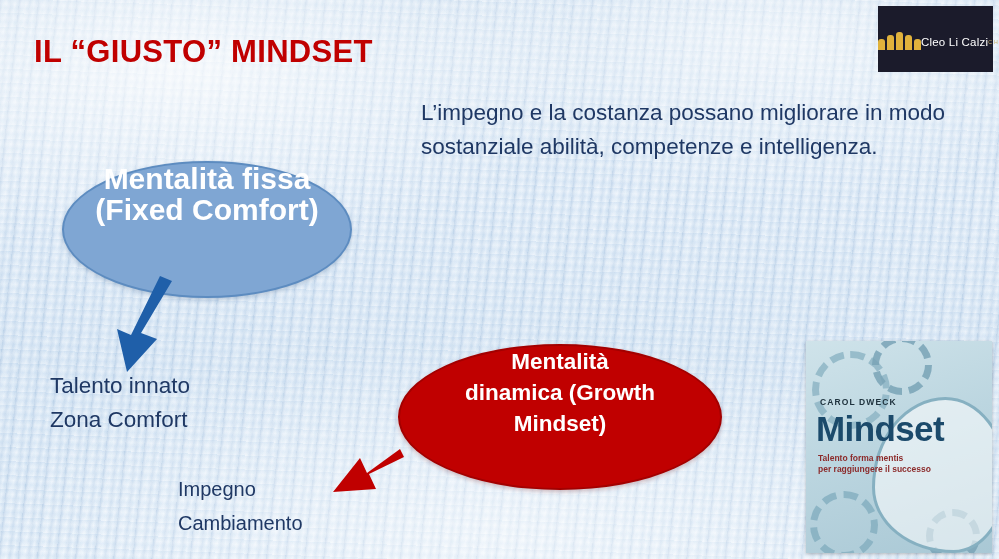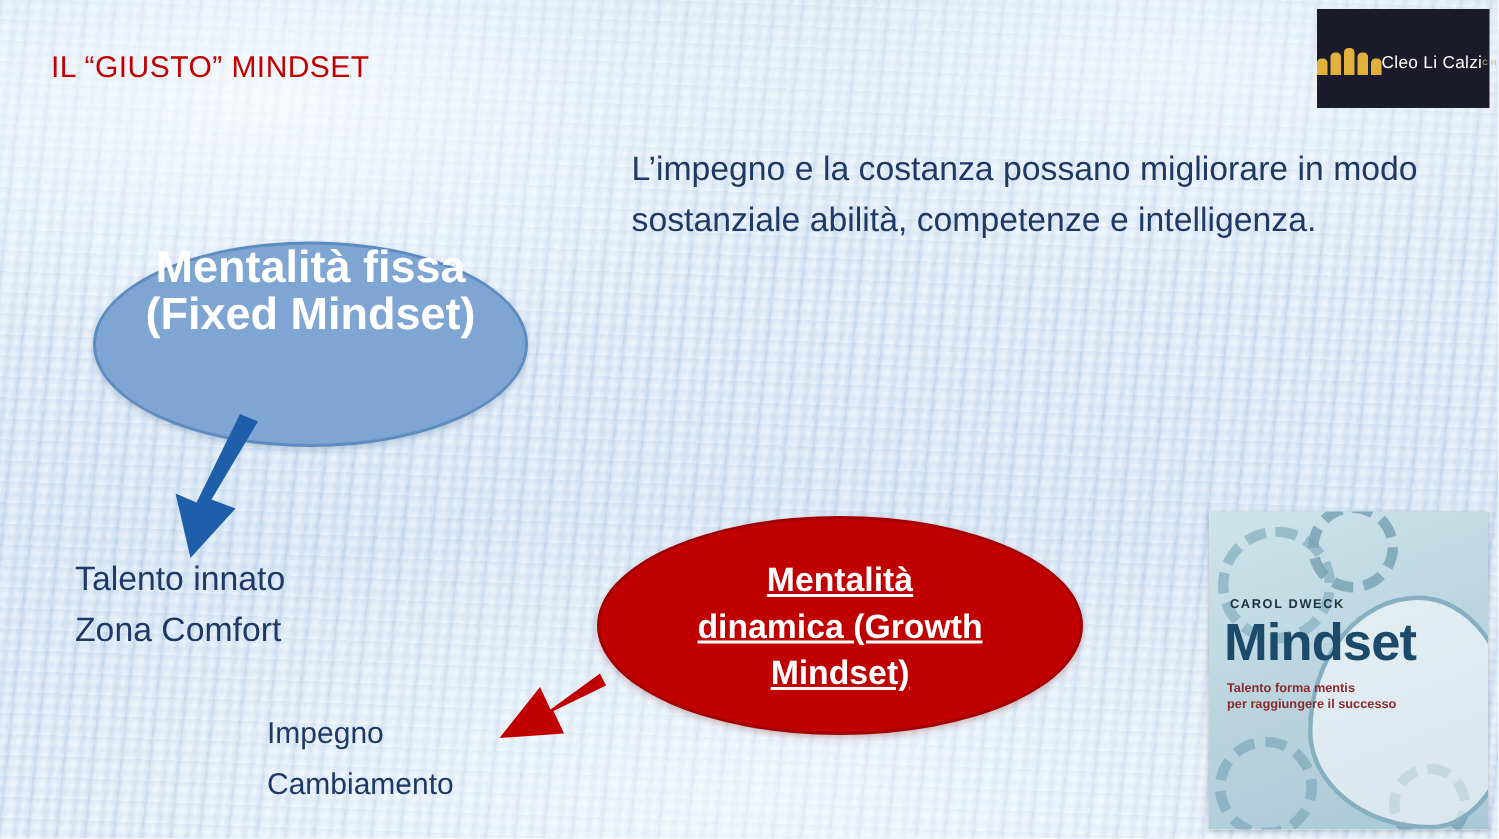--- a/index.html
+++ b/index.html
@@ -33,22 +33,22 @@
       repeating-linear-gradient(60deg, rgba(255,255,255,0.14) 0 3px, rgba(160,190,218,0.08) 3px 6px);
     mix-blend-mode: soft-light;
     pointer-events: none;
   }
 
   
   #title {
     position: absolute;
     left: 34px;
     top: 34px;
-    font-size: 20px;
-    font-weight: normal;
+    font-size: 31px;
+    font-weight: bold;
     color: #c00000;
     letter-spacing: 0.3px;
     white-space: nowrap;
   }
 
   
   #body-text {
     position: absolute;
     left: 401px;
     top: 96px;
@@ -83,29 +83,28 @@
   #growth-oval {
     position: absolute;
     left: 398px;
     top: 344px;
     width: 320px;
     height: 142px;
     border-radius: 50%;
     background: #c00000;
     border: 2px solid #a30000;
     display: flex;
-    align-items: center;
+    align-items: flex-start;
     justify-content: center;
     text-align: center;
     color: #ffffff;
     font-weight: bold;
     font-size: 22.5px;
     line-height: 31px;
     box-shadow: 0 2px 4px rgba(120,20,20,0.25);
-    text-decoration: underline;
   }
 
   
   #fixed-labels {
     position: absolute;
     left: 50px;
     top: 369px;
     font-size: 22.5px;
     line-height: 34px;
     color: #1f3864;
@@ -250,21 +249,21 @@
 <div id="slide">
   <div class="noise"></div>
 
   <div id="title">IL “GIUSTO” MINDSET</div>
 
   <div id="body-text">L’impegno e la costanza possano migliorare in modo sostanziale abilità, competenze e intelligenza.</div>
 
   <div id="fixed-oval">
     <div>
       <div>Mentalità fissa</div>
-      <div>(Fixed Mindset)</div>
+      <div>(Fixed Comfort)</div>
     </div>
   </div>
 
   <div id="growth-oval">
     <div>
       <div>Mentalità</div>
       <div>dinamica (Growth</div>
       <div>Mindset)</div>
     </div>
   </div>

